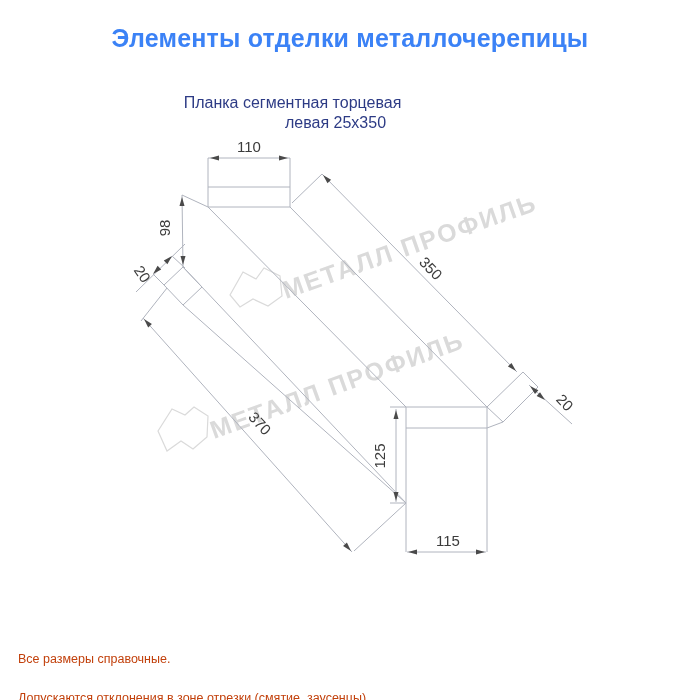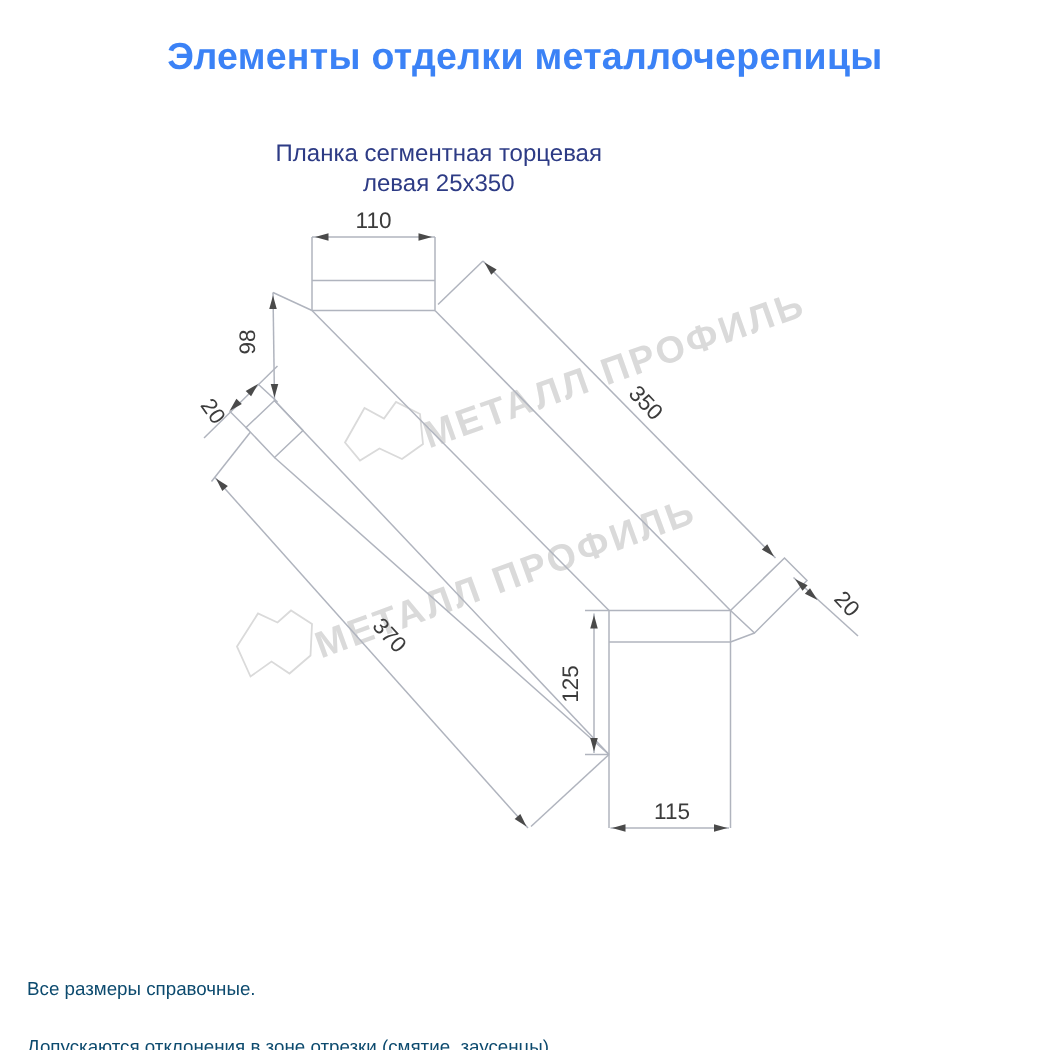--- a/index.html
+++ b/index.html
@@ -2,22 +2,22 @@
 <html><head>
 <meta charset="utf-8">
 <style>
   html,body{margin:0;padding:0;background:#ffffff;}
   #stage{position:relative;width:700px;height:700px;background:#ffffff;overflow:hidden;
          font-family:"Liberation Sans",sans-serif;}
   .title{position:absolute;left:0;top:24px;width:700px;text-align:center;
          font-size:25px;font-weight:bold;color:#3b82f6;letter-spacing:0.2px;}
   .subtitle{position:absolute;left:0;width:585px;text-align:center;
          font-size:16px;color:#2d3b85;}
-  .sub1{top:94px;} .sub2{top:114px;}
-  .footer{position:absolute;left:18px;font-size:12.5px;color:#0c4a6e;}
+  .sub1{top:94px;} .sub2{top:114px;padding-left:43px;}
+  .footer{position:absolute;left:18px;font-size:12.5px;color:#c2410c;}
   .f1{top:652px;} .f2{top:691px;}
   svg text.dim{font-family:"Liberation Sans",sans-serif;font-size:15px;fill:#3c3c3c;}
   svg text.wm{font-family:"Liberation Sans",sans-serif;font-size:25px;font-weight:600;
               fill:#dadada;letter-spacing:2px;}
   svg .ln{stroke:#b0b4be;stroke-width:1;fill:none;}
   svg .ah{fill:#4a4a4a;stroke:none;}
   svg .wmline{stroke:#dadada;stroke-width:1.2;fill:none;}
 </style>
 </head>
 <body>

